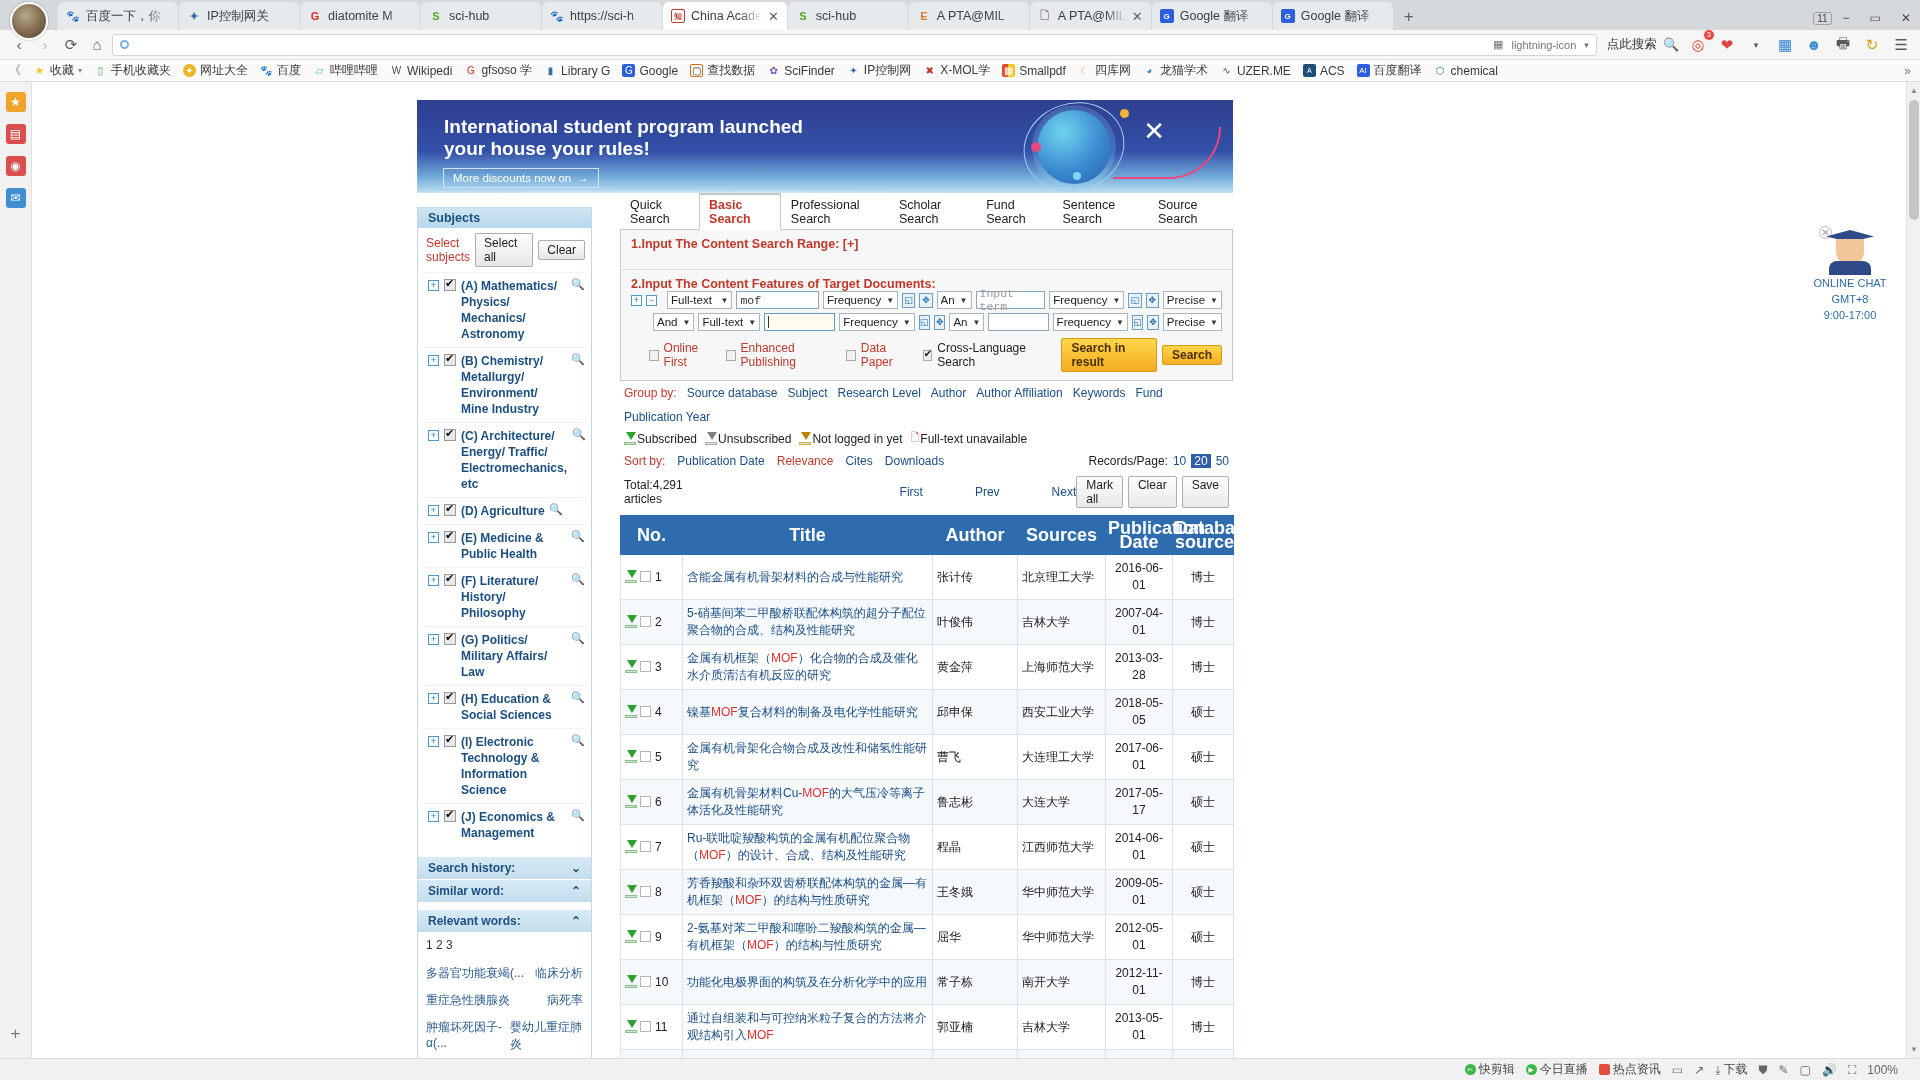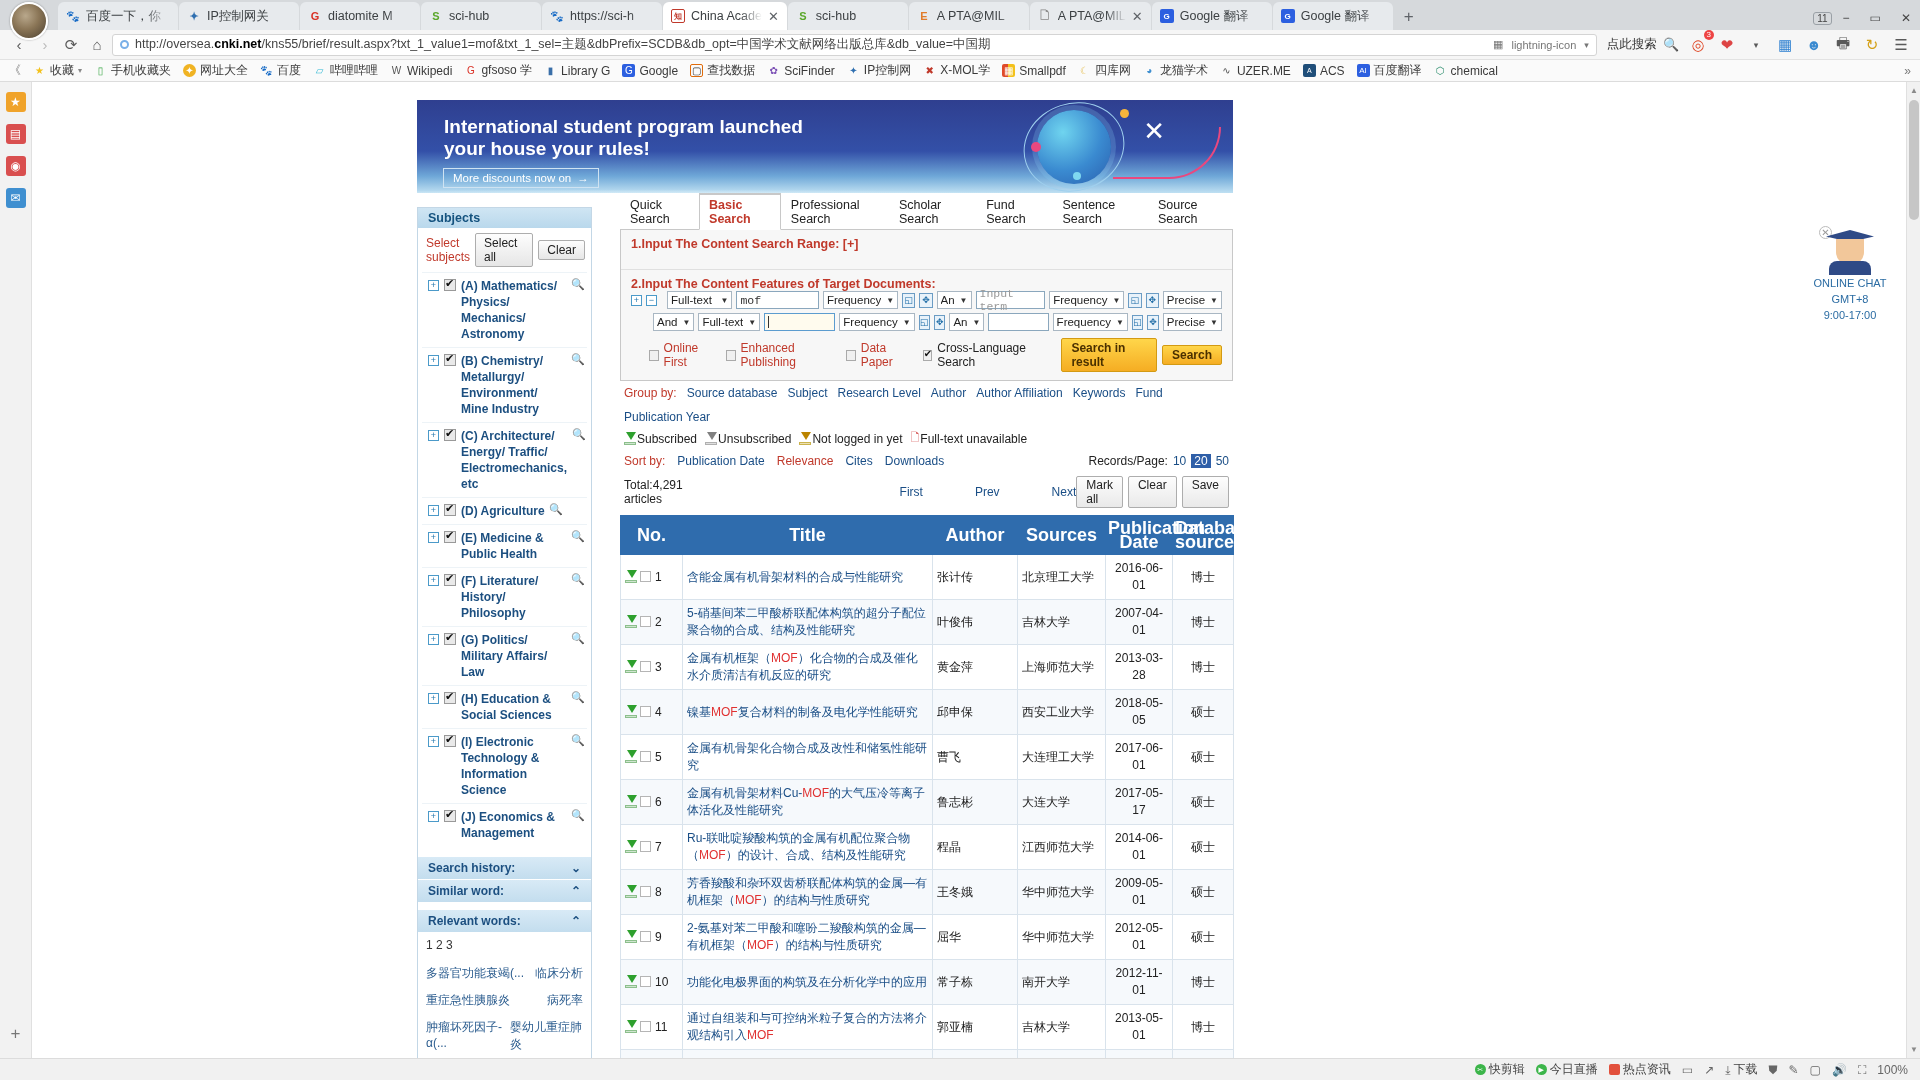--- a/index.html
+++ b/index.html
@@ -202,21 +202,21 @@
 
   
   .vscroll { position:absolute; right:0; top:0; width:14px; height:100%; background:#f1f1f1;
              border-left:1px solid #e0e0e0; }
   .vthumb { position:absolute; left:2px; top:18px; width:10px; height:120px; background:#c6c6c6;
             border-radius:5px; }
   .sarrow { position:absolute; left:3px; color:#8a8a8a; font-size:8px; }
 
   
   .taskbar { height:22px; background:#f1f1f1; border-top:1px solid #dcdcdc; display:flex;
-             align-items:center; justify-content:flex-end; gap:11px; padding:0 12px; font-size:12px;
+             align-items:center; justify-content:flex-end; gap:11px; padding:0 22px; font-size:12px;
              color:#444; flex:0 0 22px; }
   .tbitem { display:flex; align-items:center; gap:3px; }
   .tbgreen { width:11px; height:11px; border-radius:50%; background:#3cb54a; color:#fff;
              font-size:7px; display:flex; align-items:center; justify-content:center; }
   .tbred { width:11px; height:11px; border-radius:2px; background:#e2503c; }
   .tbico { color:#666; font-size:12px; }
 </style>
 </head>
 <body>
 
@@ -279,21 +279,20 @@
     </div>
   </div>
 
   <div class="navbar">
     <span class="navicon">‹</span>
     <span class="navicon" style="color:#bbb">›</span>
     <span class="navicon">⟳</span>
     <span class="navicon">⌂</span>
     <div class="urlbar">
       <span class="lock"></span>
-      <span class="urltext"><span>http://oversea.</span><b>cnki.net</b><span>/kns55/brief/result.aspx?txt_1_value1=mof&amp;txt_1_sel=主题&amp;dbPrefix=SCDB&amp;db_opt=中国学术文献网络出版总库&amp;db_value=中国期</span></span>
       <span style="margin-left:auto;display:flex;gap:8px;align-items:center;color:#777">
         <span style="font-size:11px">▦</span>
         <span style="font-size:11px">lightning-icon</span>
         <span style="font-size:9px">▾</span>
       </span>
     </div>
     <div class="rightnav">
       <span class="searchhint">点此搜索</span>
       <span class="magn">🔍</span>
       <span class="navicon badgeicon" style="color:#e04b2a">◎<span class="cnt">3</span></span>

